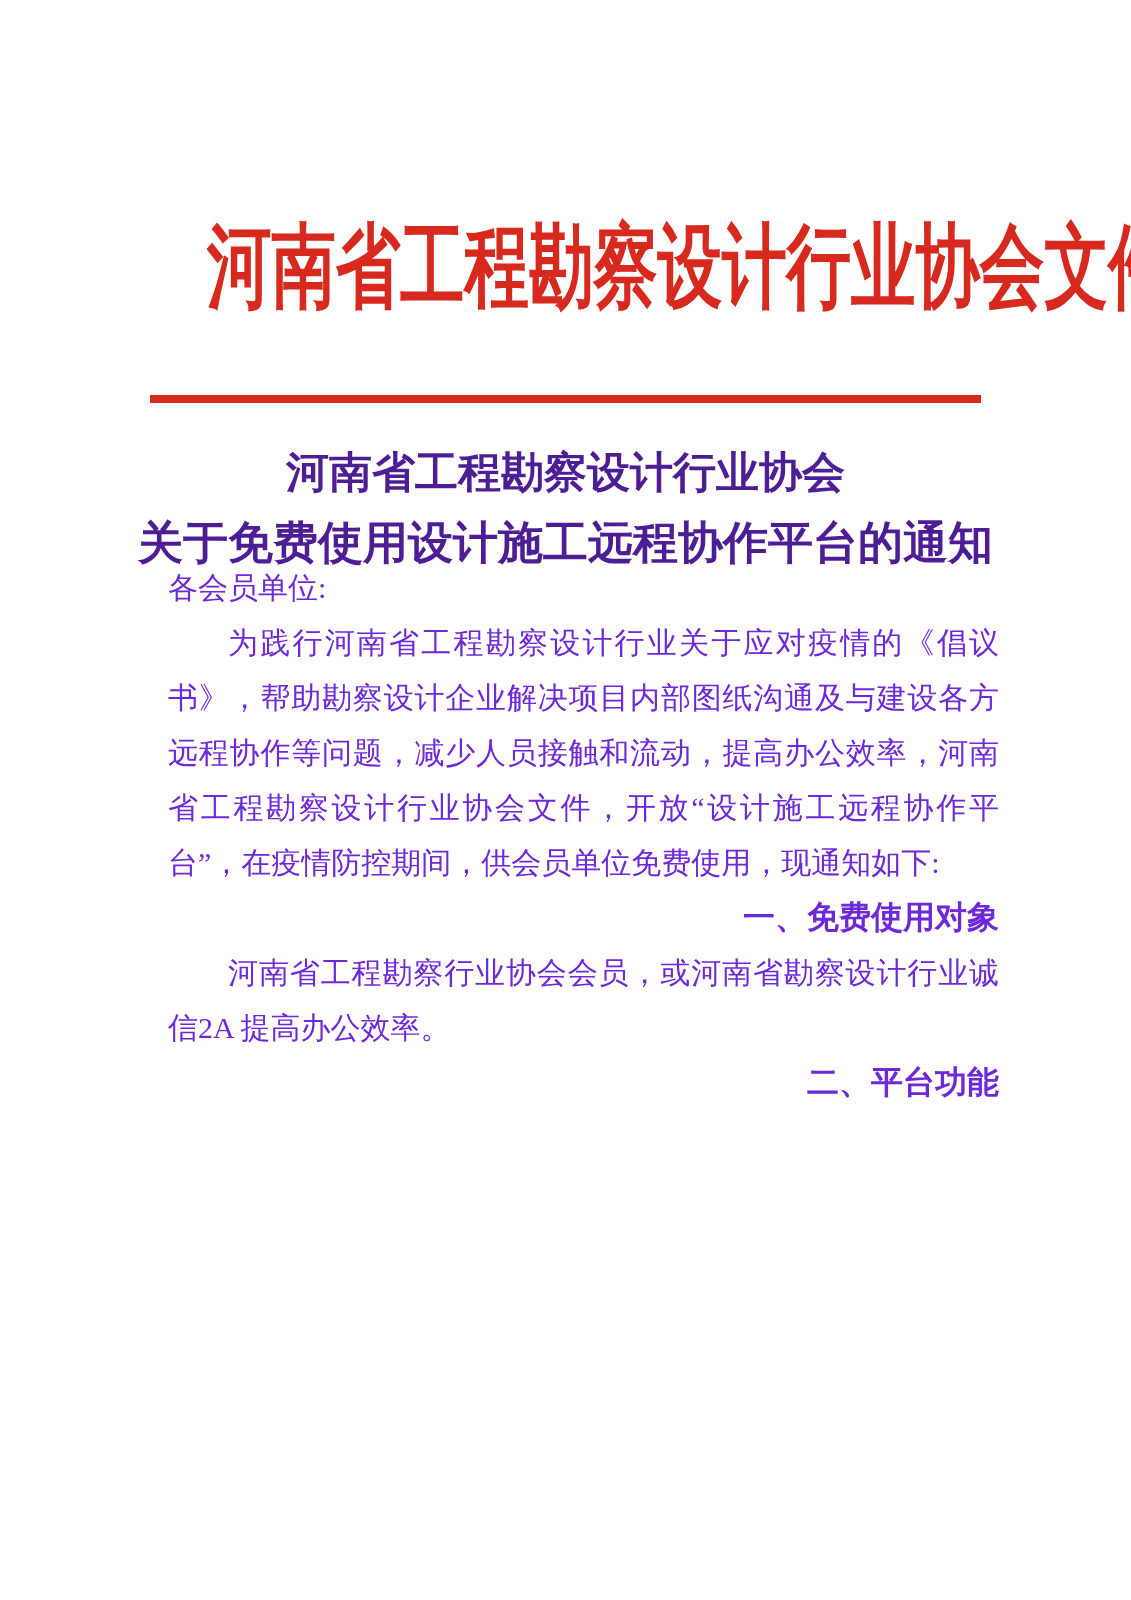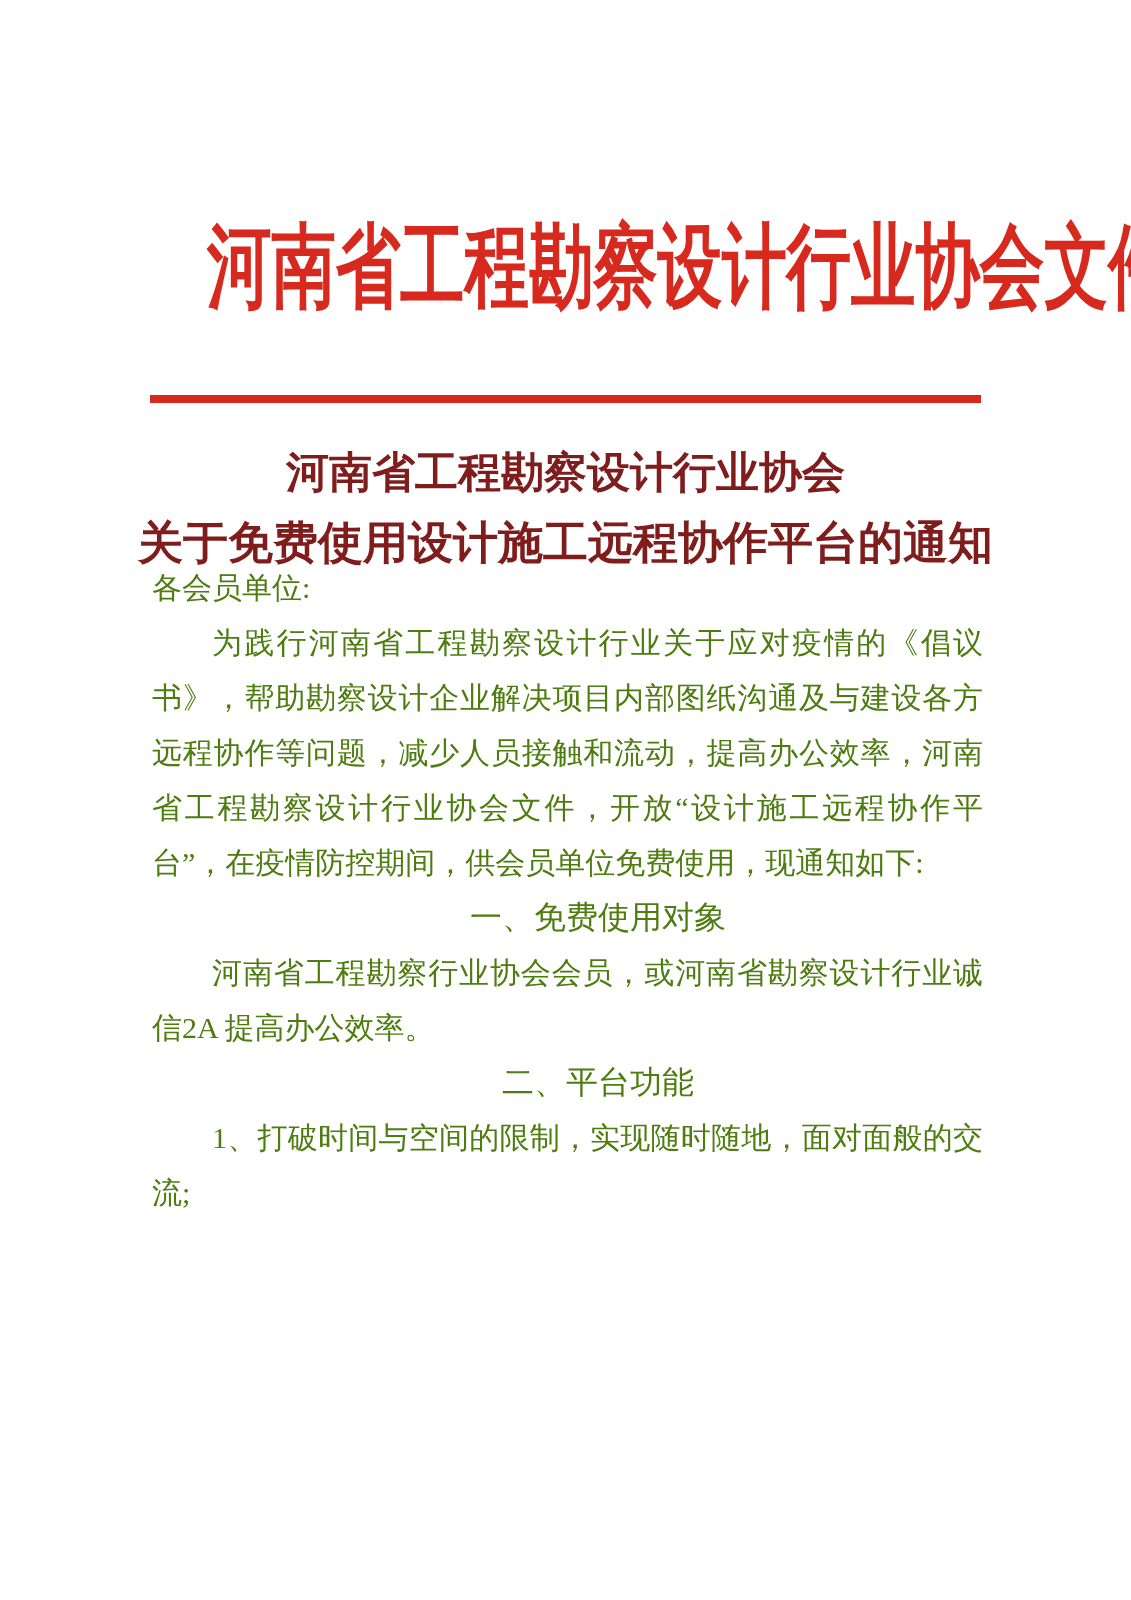--- a/index.html
+++ b/index.html
@@ -45,45 +45,45 @@
   }
   
   .doc-title {
     position: absolute;
     left: 0;
     width: 100%;
     text-align: center;
     font-family: "Liberation Serif", "DejaVu Serif", serif;
     font-weight: bold;
     white-space: nowrap;
-    color: #7f1d1d;
+    color: #4c1d95;
   }
   .doc-title.line1 { top: 412px; font-size: 43px; line-height: 50px; }
   .doc-title.line2 { top: 485px; font-size: 45px; line-height: 56px; }
   
   .body-block {
     position: absolute;
     top: 560px;
-    left: 152px;
+    left: 168px;
     width: 831px;
     font-size: 30px;
     line-height: 55px;
-    color: #4d7c0f;
+    color: #6d28d9;
     text-align: justify;
   }
   .body-block p { margin: 0; }
   .salutation { text-align: left; }
   .para-indent { text-indent: 2em; }
   .section-heading {
     font-family: "Liberation Sans", "DejaVu Sans", sans-serif;
-    font-weight: normal;
+    font-weight: bold;
     font-size: 32px;
     line-height: 55px;
     text-indent: 1.9em;
-    text-align: center;
+    text-align: right;
     margin: 0;
   }
   .list-item { text-indent: 2em; }
 </style>
 </head>
 <body>
 
 <div class="page">
 
   <div class="letterhead">
@@ -101,18 +101,17 @@
     <p class="salutation">各会员单位:</p>
 
     <p class="para-indent">为践行河南省工程勘察设计行业关于应对疫情的《倡议书》，帮助勘察设计企业解决项目内部图纸沟通及与建设各方远程协作等问题，减少人员接触和流动，提高办公效率，河南省工程勘察设计行业协会文件，开放“设计施工远程协作平台”，在疫情防控期间，供会员单位免费使用，现通知如下:</p>
 
     <p class="section-heading">一、免费使用对象</p>
 
     <p class="para-indent">河南省工程勘察行业协会会员，或河南省勘察设计行业诚信2A 提高办公效率。</p>
 
     <p class="section-heading">二、平台功能</p>
 
-    <p class="list-item">1、打破时间与空间的限制，实现随时随地，面对面般的交流;</p>
 
 
   </div>
 
 </div>
 
 </body></html>

